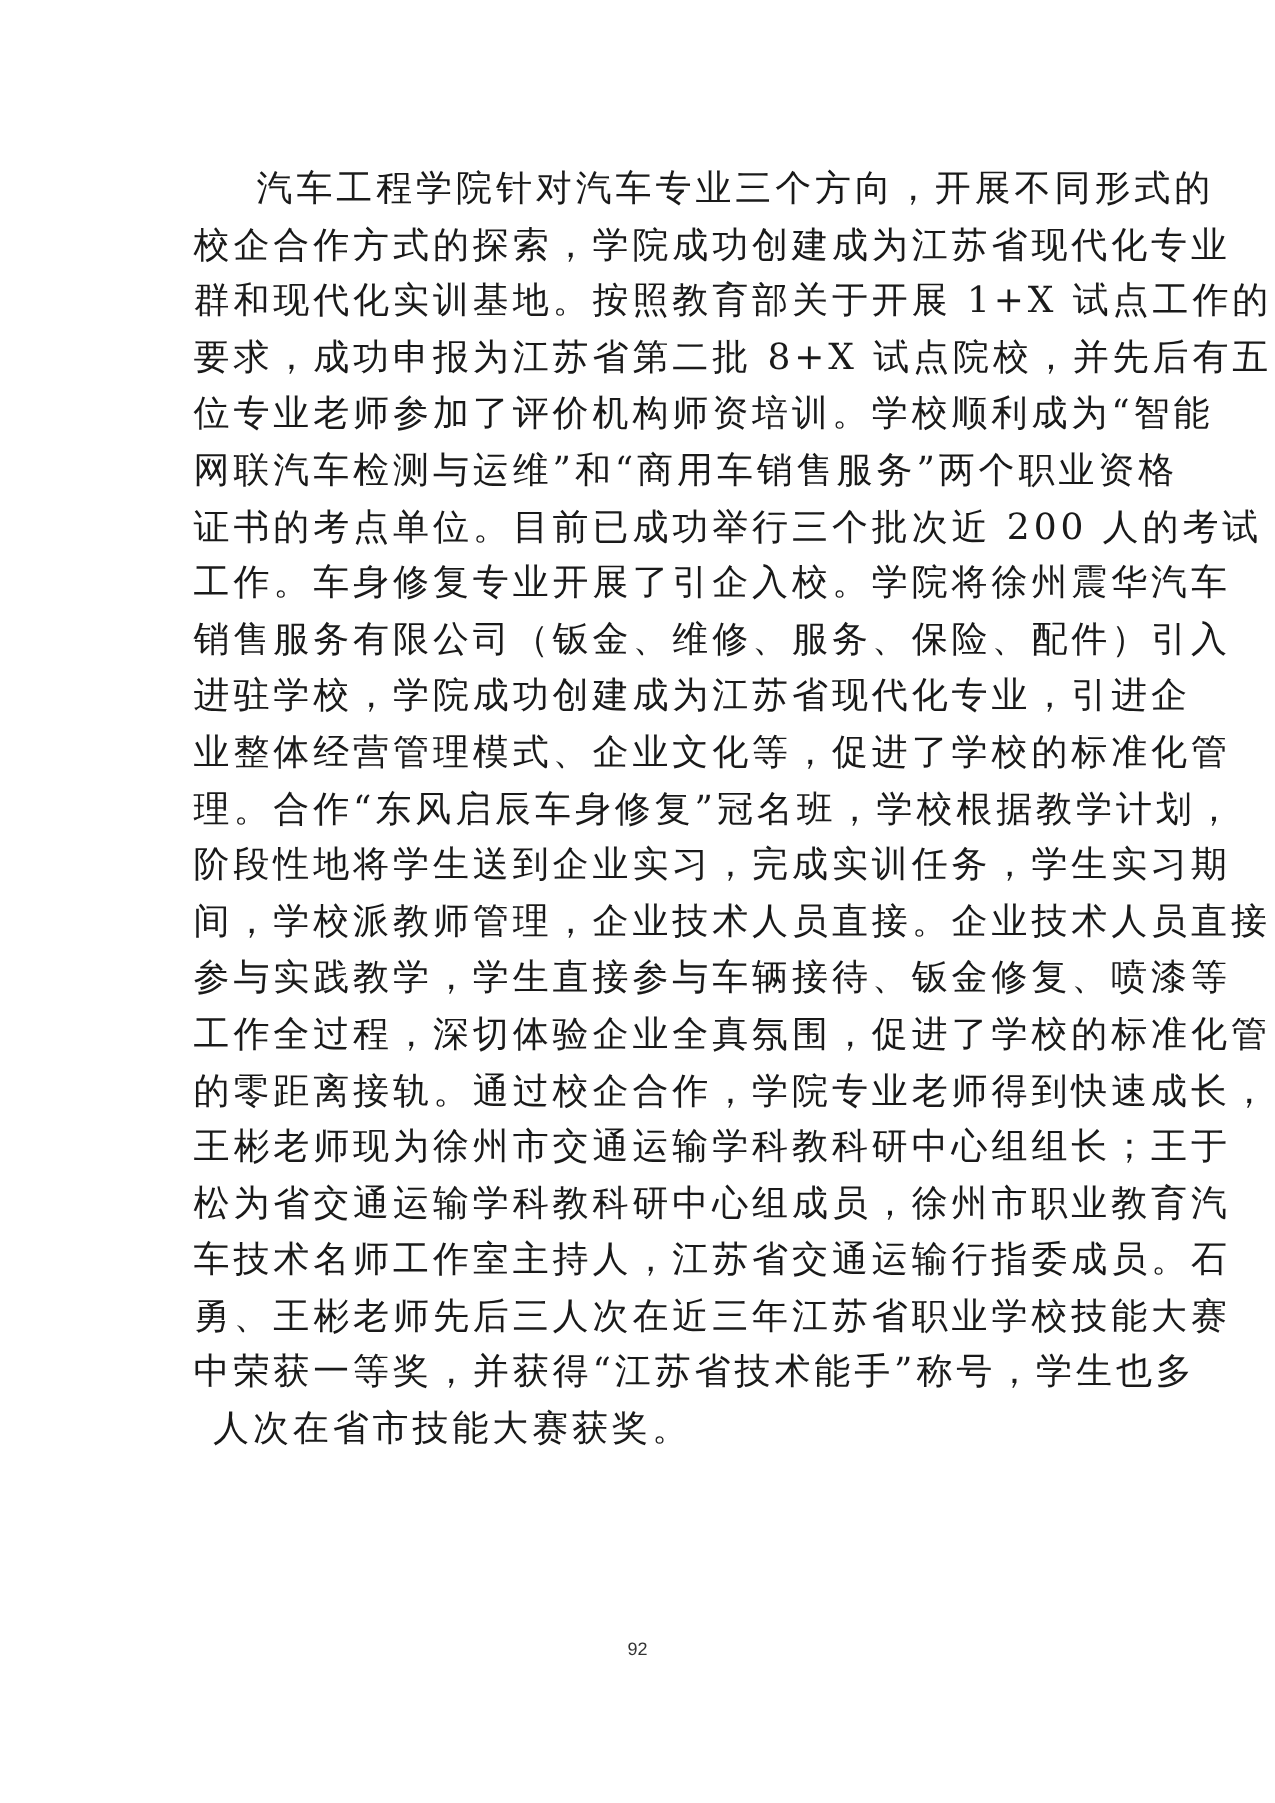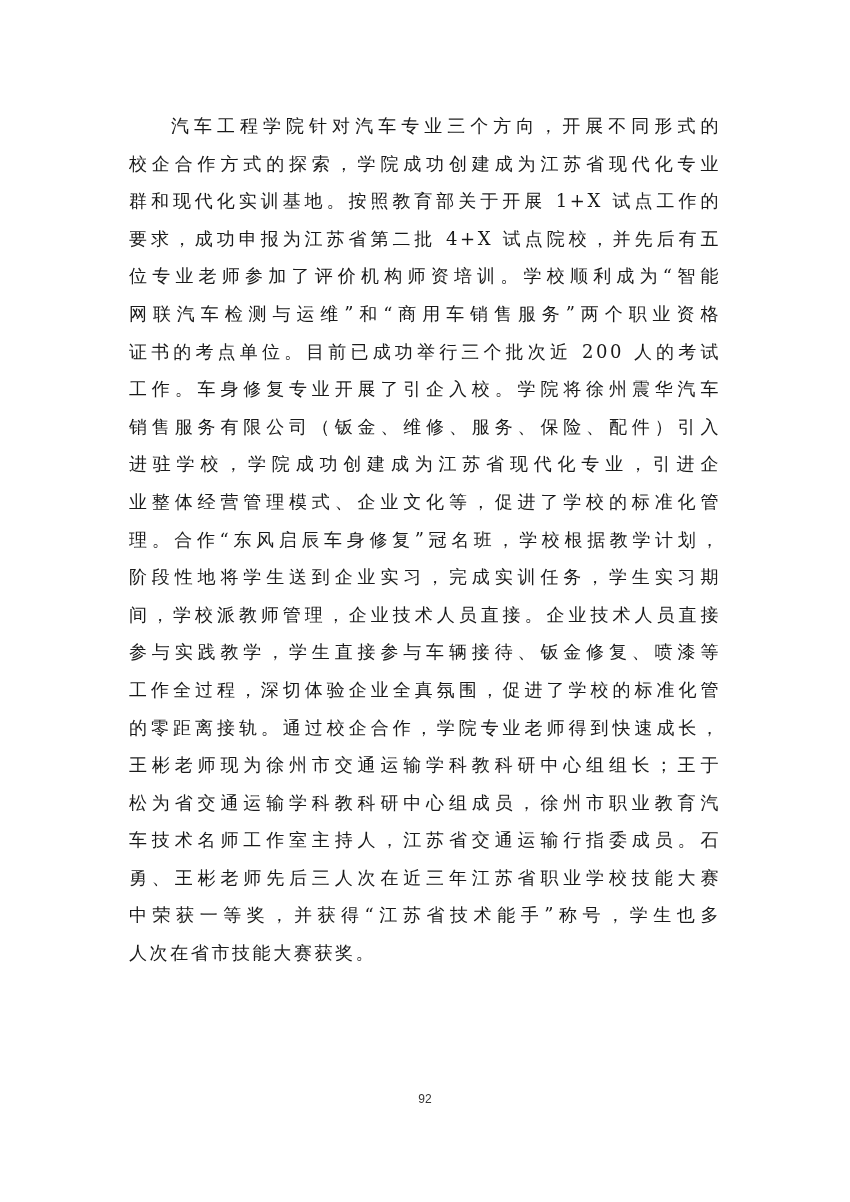--- a/index.html
+++ b/index.html
@@ -24,31 +24,32 @@
     }
     .body-text {
       position: absolute;
       left: 129px;
       top: 107px;
       width: 592px;
     }
     .line {
       height: 37.6px;
       line-height: 37.6px;
-      font-size: 18px;
+      font-size: 24px;
       white-space: nowrap;
       letter-spacing: 2.6px;
       text-align: justify;
       text-align-last: justify;
     }
     .line.indent {
       padding-left: 42px;
     }
     .line.last {
       text-align-last: left;
+      margin-left: 13px;
     }
     .page-number {
       position: absolute;
       left: 0;
       width: 850px;
       top: 1092px;
       text-align: center;
       font-family: "Liberation Sans", sans-serif;
       font-size: 12px;
       color: #333333;
@@ -56,21 +57,21 @@
   </style>
 </head>
 <body>
 
 <div class="page">
   <div class="body-text">
 
     <div class="line indent">汽车工程学院针对汽车专业三个方向，开展不同形式的</div>
     <div class="line">校企合作方式的探索，学院成功创建成为江苏省现代化专业</div>
     <div class="line">群和现代化实训基地。按照教育部关于开展 1+X 试点工作的</div>
-    <div class="line">要求，成功申报为江苏省第二批 4+X 试点院校，并先后有五</div>
+    <div class="line">要求，成功申报为江苏省第二批 8+X 试点院校，并先后有五</div>
     <div class="line">位专业老师参加了评价机构师资培训。学校顺利成为“智能</div>
     <div class="line">网联汽车检测与运维”和“商用车销售服务”两个职业资格</div>
     <div class="line">证书的考点单位。目前已成功举行三个批次近 200 人的考试</div>
     <div class="line">工作。车身修复专业开展了引企入校。学院将徐州震华汽车</div>
     <div class="line">销售服务有限公司（钣金、维修、服务、保险、配件）引入</div>
     <div class="line">进驻学校，学院成功创建成为江苏省现代化专业，引进企</div>
     <div class="line">业整体经营管理模式、企业文化等，促进了学校的标准化管</div>
     <div class="line">理。合作“东风启辰车身修复”冠名班，学校根据教学计划，</div>
     <div class="line">阶段性地将学生送到企业实习，完成实训任务，学生实习期</div>
     <div class="line">间，学校派教师管理，企业技术人员直接。企业技术人员直接</div>

